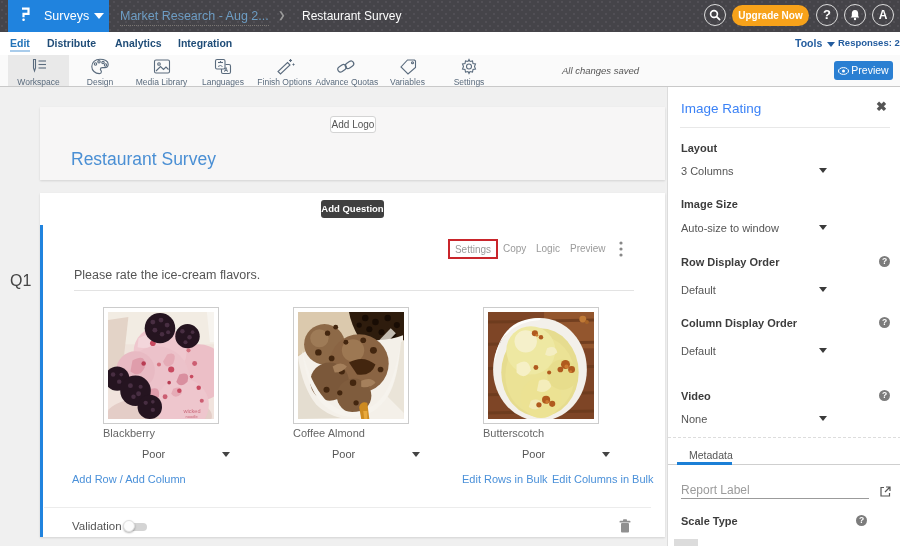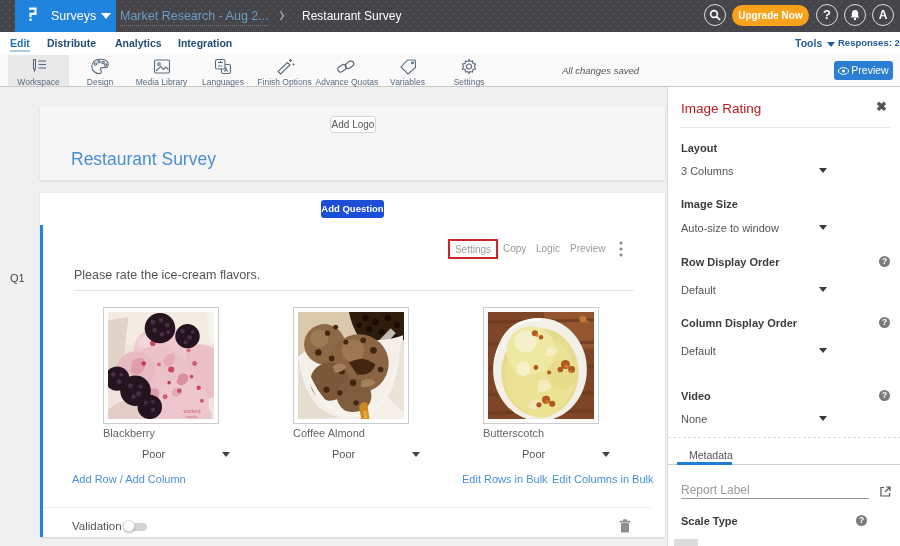--- a/index.html
+++ b/index.html
@@ -1,21 +1,21 @@
 <!DOCTYPE html>
 <html><head>
 <meta charset="utf-8">
 <style>
 * { margin:0; padding:0; box-sizing:border-box; }
 html,body { width:900px; height:546px; overflow:hidden; font-family:"Liberation Sans", sans-serif; }
 body { position:relative; background:#f0f0f0; }
 
 
 #topbar { position:absolute; left:0; top:0; width:900px; height:32px; background-color:#454449; background-image:radial-gradient(circle at 2px 2px, #514f55 1.1px, rgba(0,0,0,0) 1.6px), radial-gradient(circle at 2px 2px, #514f55 1.1px, rgba(0,0,0,0) 1.6px); background-size:8px 8px, 8px 8px; background-position:0 0, 4px 4px; }
-#logoarea { position:absolute; left:15px; top:0; width:101px; height:32px; background:#2083de;padding-left:40px; }
+#logoarea { position:absolute; left:8px; top:0; width:101px; height:32px; background:#2083de;padding-left:40px; }
 #surveys { position:absolute; left:36px; top:9px; color:#fff; font-size:12.5px; }
 #crumb1 { position:absolute; left:120px; top:9px; color:#6d9dc4; font-size:12.5px; border-bottom:1px dotted #7a7672; padding-bottom:2px;}
 #crumbsep { position:absolute; left:278px; top:10px; color:#9a9a9a; font-size:9px; }
 #crumb2 { position:absolute; left:302px; top:9px; color:#fdfdfd; font-size:12px; }
 .circ { position:absolute; top:4px; width:22px; height:22px; border:1.5px solid #dcdcdc; border-radius:50%; color:#fff; text-align:center; }
 #upgrade { position:absolute; left:732px; top:5px; width:77px; height:21px; background:#f7a21a; border-radius:11px; color:#fff; font-size:10px; font-weight:bold; text-align:center; line-height:21px; }
 
 
 #navrow { position:absolute; left:0; top:32px; width:900px; height:23px; background:#fff; }
 .nav { position:absolute; top:5px; font-size:10.5px; color:#1f4c77; font-weight:bold; white-space:nowrap; }
@@ -28,44 +28,44 @@
 .tlabel { font-size:8.5px; color:#5a6b7d; margin-top:-2px; white-space:nowrap; }
 #saved { position:absolute; left:562px; top:10px; font-style:italic; font-size:9.5px; color:#555; white-space:nowrap; }
 #urlbox { position:absolute; left:640px; top:6px; width:187px; height:19px; background:#ececec; border:1px solid #c6c6c6; border-radius:3px; font-size:9.6px; color:#3a3a3a; line-height:17px; padding-left:7px; letter-spacing:-0.2px; white-space:nowrap; overflow:hidden;}
 #previewbtn { position:absolute; left:834px; top:6px; width:59px; height:19px; background:#2a7fd2; border-radius:3px; color:#fff; font-size:10.5px; text-align:center; line-height:19px; }
 
 
 #card1 { position:absolute; left:40px; top:107px; width:625px; height:73px; background:#f7f6f6; box-shadow:0 1px 2px rgba(0,0,0,0.12); }
 #addlogo { position:absolute; left:290px; top:9px; width:46px; height:17px; background:#fff; border:1px solid #d4d4d4; border-radius:3px; font-size:10px; color:#555; text-align:center; line-height:15px; }
 #title { position:absolute; left:31px; top:42px; font-size:17.5px; color:#4a8fd4; }
 #card2 { position:absolute; left:40px; top:193px; width:625px; height:344px; background:#fff; box-shadow:0 1px 2px rgba(0,0,0,0.12); }
-#addqbtn { position:absolute; left:281px; top:7px; width:63px; height:18px; background:#1d4ed8; border-radius:3px; color:#fff; font-size:9.5px; font-weight:bold; text-align:center; line-height:18px; }
+#addqbtn { position:absolute; left:281px; top:7px; width:63px; height:18px; background:#404040; border-radius:3px; color:#fff; font-size:9.5px; font-weight:bold; text-align:center; line-height:18px; }
 #qblue { position:absolute; left:0; top:32px; width:3px; height:312px; background:#2083de; }
-#q1 { position:absolute; left:10px; top:272px; font-size:11px; color:#444; }
+#q1 { position:absolute; left:10px; top:272px; font-size:16px; color:#444; }
 .qtool { position:absolute; top:50px; font-size:10px; color:#9a9a9a; }
 #setbox { position:absolute; left:408px; top:46px; width:50px; height:20px; border:2px solid #c9252b; font-size:10px; color:#9a9a9a; text-align:center; line-height:17px; }
 #qtext { position:absolute; left:34px; top:75px; font-size:12.5px; color:#555; }
 #qunder { position:absolute; left:34px; top:97px; width:560px; height:1px; background:#e3e3e3; }
 .imgframe { position:absolute; top:114px; width:116px; height:117px; background:#fff; border:1px solid #ccc; padding:4px; }
 .imglabel { position:absolute; top:234px; width:116px; font-size:11px; color:#666; }
 .poor { position:absolute; top:255px; font-size:11px; color:#555; }
 .pcaret { position:absolute; top:259px; width:0; height:0; border-left:4px solid transparent; border-right:4px solid transparent; border-top:5px solid #444; }
 .blink { position:absolute; top:280px; font-size:11px; color:#4a90d9; }
 #qdivider { position:absolute; left:4px; top:314px; width:607px; height:1px; background:#ececec; }
 #validation { position:absolute; left:32px; top:327px; font-size:11.5px; color:#555; }
 #togtrack { position:absolute; left:88px; top:330px; width:19px; height:8px; background:#d4d4d4; border-radius:4px; }
 #togknob { position:absolute; left:83px; top:327px; width:12px; height:12px; background:#fcfcfc; border-radius:50%; box-shadow:0 1px 2px rgba(0,0,0,0.3); border:0.5px solid #e0e0e0; }
 
 
 #sidebar { position:absolute; left:667px; top:87px; width:233px; height:459px; background:#fff; border-left:1px solid #dcdcdc; }
 .slabel { position:absolute; left:13px; font-size:11px; font-weight:bold; color:#3c3c3c; }
 .sval { position:absolute; left:13px; font-size:11px; color:#555; }
 .scaret { position:absolute; left:151px; width:0; height:0; border-left:4.5px solid transparent; border-right:4.5px solid transparent; border-top:5.5px solid #3a3a3a; }
 .qmark { position:absolute; left:211px; width:11px; height:11px; background:#7c7c7c; border-radius:50%; color:#fff; font-size:8.5px; font-weight:bold; text-align:center; line-height:11px; }
-#srhead { position:absolute; left:13px; top:14px; font-size:13.5px; color:#b91c1c; }
+#srhead { position:absolute; left:13px; top:14px; font-size:13.5px; color:#3b82f6; }
 #sclose { position:absolute; left:208px; top:12px; font-size:13px; font-weight:bold; color:#555; }
 #shline { position:absolute; left:12px; top:40px; width:210px; height:1px; background:#e8e8e8; }
 #dashline { position:absolute; left:0px; top:350px; width:233px; border-top:1px dashed #ddd; }
 #mtab { position:absolute; left:21px; top:362px; font-size:10.5px; color:#555; }
 #mtabline { position:absolute; left:9px; top:375px; width:55px; height:3px; background:#1b7fd6; z-index:2; }
 #mtabborder { position:absolute; left:0px; top:377px; width:233px; height:1px; background:#cfcfcf; }
 #replabel { position:absolute; left:13px; top:396px; font-size:12px; color:#9b9b9b; }
 #repline { position:absolute; left:13px; top:411px; width:188px; height:1px; background:#9b9b9b; }
 #bottombox { position:absolute; left:6px; top:452px; width:24px; height:7px; background:#dcdcdc; }
 </style>

